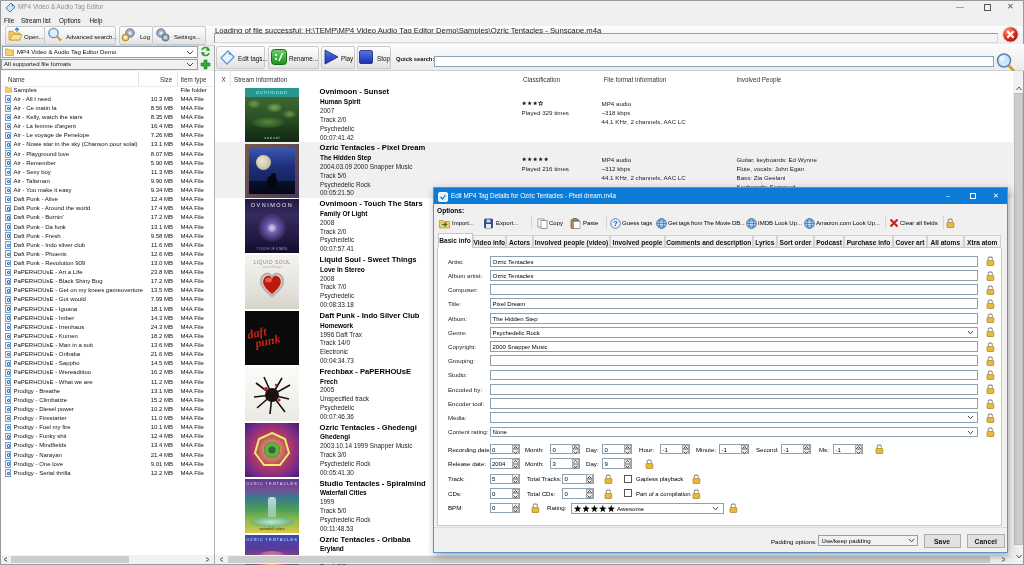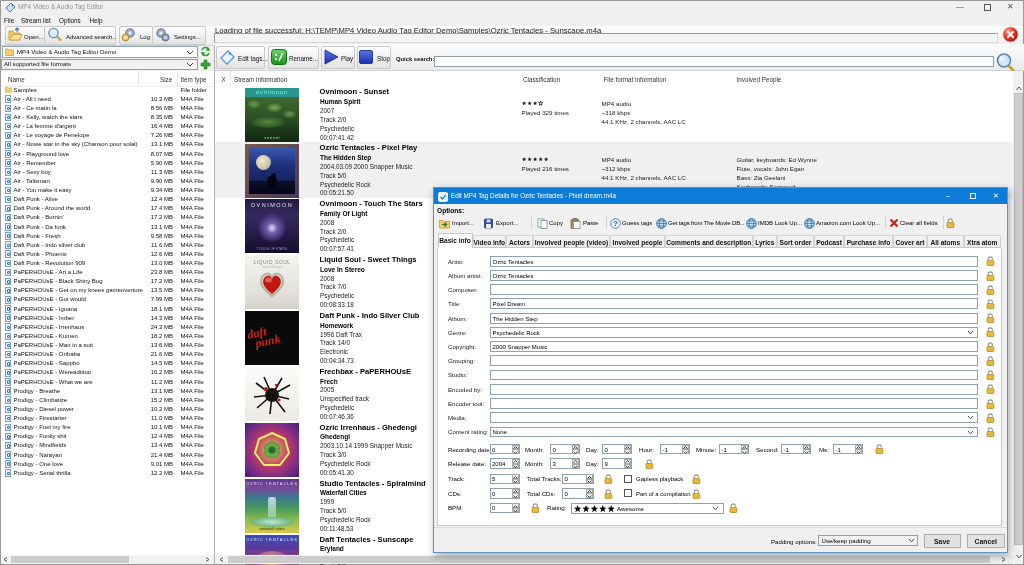--- a/index.html
+++ b/index.html
@@ -443,21 +443,21 @@
 <div class="t" style="left:601.5px;top:109.8px;font-size:6.2px;line-height:1;color:#222;font-weight:normal;">~318 kbps</div>
 <div class="t" style="left:601.5px;top:118.8px;font-size:6.2px;line-height:1;color:#222;font-weight:normal;">44.1 KHz, 2 channels, AAC LC</div>
 <div class="ab" style="left:245px;top:143.53px;width:54px;height:54px;overflow:hidden;">
     <div style="position:absolute;inset:0;background:linear-gradient(135deg,#7a5a4a,#4a3a5a)"></div>
     <div style="position:absolute;left:4px;top:4px;right:4px;bottom:4px;background:linear-gradient(#3a57b0 0%,#1d2f7a 40%,#17255e 70%,#0e1840 100%)"></div>
     <div style="position:absolute;left:11px;top:11px;width:15px;height:15px;border-radius:50%;background:radial-gradient(circle at 40% 40%,#efe9d6,#cdc2a6 60%,#989076)"></div>
     <div style="position:absolute;left:4px;bottom:4px;width:46px;height:13px;background:linear-gradient(#0a0f28,#05081a)"></div>
     <div style="position:absolute;left:22px;bottom:10px;width:10px;height:12px;background:#05060f;border-radius:40% 40% 20% 20%"></div>
     <div style="position:absolute;left:26px;bottom:20px;width:5px;height:5px;background:#05060f;border-radius:50%"></div>
   </div>
-<div class="t" style="left:319.5px;top:144.23px;font-size:7.6px;line-height:1;color:#000;font-weight:bold;">Ozric Tentacles  -  Pixel Play</div>
+<div class="t" style="left:319.5px;top:144.23px;font-size:7.6px;line-height:1;color:#000;font-weight:bold;">Ozric Tentacles  -  Pixel Dream</div>
 <div class="t" style="left:320px;top:154.82999999999998px;font-size:6.5px;line-height:1;color:#000;font-weight:bold;">The Hidden Step</div>
 <div class="t" style="left:320px;top:163.73px;font-size:6.4px;line-height:1;color:#222;font-weight:normal;">2004.03.09 2000 Snapper Music</div>
 <div class="t" style="left:320px;top:172.63px;font-size:6.4px;line-height:1;color:#222;font-weight:normal;">Track 5/0</div>
 <div class="t" style="left:320px;top:181.52999999999997px;font-size:6.4px;line-height:1;color:#222;font-weight:normal;">Psychedelic Rock</div>
 <div class="t" style="left:320px;top:190.43px;font-size:6.4px;line-height:1;color:#222;font-weight:normal;">00:05:21.50</div>
 <svg class="ab" style="left:521.5px;top:156.82999999999998px;z-index:0" width="29.5" height="6.3" viewBox="0 0 29.5 6.3">
     <path transform="translate(0.0,0)" d="M2.15 0 L2.709 1.5479999999999998 L4.3 1.634 L3.0959999999999996 2.666 L3.483 4.3 L2.15 3.354 L0.817 4.3 L1.204 2.666 L0 1.634 L1.591 1.5479999999999998 Z" fill="#1a1a1a" stroke="#1a1a1a" stroke-width="0"></path>
     <path transform="translate(5.5,0)" d="M2.15 0 L2.709 1.5479999999999998 L4.3 1.634 L3.0959999999999996 2.666 L3.483 4.3 L2.15 3.354 L0.817 4.3 L1.204 2.666 L0 1.634 L1.591 1.5479999999999998 Z" fill="#1a1a1a" stroke="#1a1a1a" stroke-width="0"></path>
     <path transform="translate(11.0,0)" d="M2.15 0 L2.709 1.5479999999999998 L4.3 1.634 L3.0959999999999996 2.666 L3.483 4.3 L2.15 3.354 L0.817 4.3 L1.204 2.666 L0 1.634 L1.591 1.5479999999999998 Z" fill="#1a1a1a" stroke="#1a1a1a" stroke-width="0"></path>
     <path transform="translate(16.5,0)" d="M2.15 0 L2.709 1.5479999999999998 L4.3 1.634 L3.0959999999999996 2.666 L3.483 4.3 L2.15 3.354 L0.817 4.3 L1.204 2.666 L0 1.634 L1.591 1.5479999999999998 Z" fill="#1a1a1a" stroke="#1a1a1a" stroke-width="0"></path>
@@ -528,21 +528,21 @@
 <div class="t" style="left:320px;top:414.15px;font-size:6.4px;line-height:1;color:#222;font-weight:normal;">00:07:46.36</div>
 <div class="ab" style="left:245px;top:423.18px;width:54px;height:54px;overflow:hidden;">
     <div style="position:absolute;inset:0;background:radial-gradient(circle at 50% 50%,#e8d44a 0%,#b8386a 45%,#6a2a8a 80%,#4a1a5e 100%)"></div>
     <svg style="position:absolute;left:8px;top:8px" width="38" height="38" viewBox="0 0 38 38">
       <polygon points="19,2 32,8 36,22 27,34 11,34 2,22 6,8" fill="none" stroke="#e8f06a" stroke-width="2"></polygon>
       <circle cx="19" cy="19" r="8" fill="radial-gradient"></circle>
       <circle cx="19" cy="19" r="8" fill="#7ac858" opacity="0.85"></circle>
       <circle cx="19" cy="19" r="3.5" fill="#2a6a2a"></circle>
     </svg>
   </div>
-<div class="t" style="left:319.5px;top:423.88px;font-size:7.6px;line-height:1;color:#000;font-weight:bold;">Ozric Irrenhaus  -  Ghedengi</div>
+<div class="t" style="left:319.5px;top:423.88px;font-size:7.6px;line-height:1;color:#000;font-weight:bold;">Ozric Tentacles  -  Ghedengi</div>
 <div class="t" style="left:320px;top:434.48px;font-size:6.5px;line-height:1;color:#000;font-weight:bold;">Ghedengi</div>
 <div class="t" style="left:320px;top:443.38px;font-size:6.4px;line-height:1;color:#222;font-weight:normal;">2003.10.14 1999 Snapper Music</div>
 <div class="t" style="left:320px;top:452.28px;font-size:6.4px;line-height:1;color:#222;font-weight:normal;">Track 3/0</div>
 <div class="t" style="left:320px;top:461.18px;font-size:6.4px;line-height:1;color:#222;font-weight:normal;">Psychedelic Rock</div>
 <div class="t" style="left:320px;top:470.08px;font-size:6.4px;line-height:1;color:#222;font-weight:normal;">00:05:41.30</div>
 <div class="ab" style="left:245px;top:479.11px;width:54px;height:54px;overflow:hidden;">
     <div style="position:absolute;inset:0;background:linear-gradient(#5a3a8a 0%,#7a4a9a 18%,#3a7a8a 35%,#4a9a5a 55%,#8aba4a 75%,#d8c84a 100%)"></div>
     <div style="position:absolute;left:0;top:2px;width:54px;font-size:4px;color:#e8d8f8;text-align:center;letter-spacing:1px">OZRIC TENTACLES</div>
     <div style="position:absolute;left:23px;top:18px;width:8px;height:24px;background:linear-gradient(rgba(240,250,255,0.75),rgba(180,230,240,0.4));border-radius:3px"></div>
     <div style="position:absolute;left:6px;top:38px;width:42px;height:10px;background:radial-gradient(#bfe8d0,#4a9a5a);border-radius:50%"></div>
@@ -552,21 +552,21 @@
 <div class="t" style="left:320px;top:490.41px;font-size:6.5px;line-height:1;color:#000;font-weight:bold;">Waterfall Cities</div>
 <div class="t" style="left:320px;top:499.31px;font-size:6.4px;line-height:1;color:#222;font-weight:normal;">1999</div>
 <div class="t" style="left:320px;top:508.21px;font-size:6.4px;line-height:1;color:#222;font-weight:normal;">Track 5/0</div>
 <div class="t" style="left:320px;top:517.11px;font-size:6.4px;line-height:1;color:#222;font-weight:normal;">Psychedelic Rock</div>
 <div class="t" style="left:320px;top:526.01px;font-size:6.4px;line-height:1;color:#222;font-weight:normal;">00:11:48.53</div>
 <div class="ab" style="left:245px;top:535.04px;width:54px;height:54px;overflow:hidden;">
     <div style="position:absolute;inset:0;background:linear-gradient(#3a4ab8 0%,#5a3a9a 25%,#8a4a7a 45%,#4a8a6a 70%,#2a6a4a 100%)"></div>
     <div style="position:absolute;left:0;top:2px;width:54px;font-size:4px;color:#d8e8f8;text-align:center;letter-spacing:1px">OZRIC TENTACLES</div>
     <div style="position:absolute;left:8px;top:16px;width:38px;height:20px;background:radial-gradient(circle at 50% 60%,#e8c85a,#a85a9a 60%,rgba(90,58,154,0) 85%);border-radius:50%"></div>
   </div>
-<div class="t" style="left:319.5px;top:535.74px;font-size:7.6px;line-height:1;color:#000;font-weight:bold;">Daft Tentacles  -  Sunscape</div>
+<div class="t" style="left:319.5px;top:535.74px;font-size:7.6px;line-height:1;color:#000;font-weight:bold;">Ozric Tentacles  -  Oribaba</div>
 <div class="t" style="left:320px;top:546.34px;font-size:6.5px;line-height:1;color:#000;font-weight:bold;">Eryland</div>
 <div class="t" style="left:320px;top:555.24px;font-size:6.4px;line-height:1;color:#222;font-weight:normal;">1990</div>
 <div class="t" style="left:320px;top:564.14px;font-size:6.4px;line-height:1;color:#222;font-weight:normal;">Track 2/0</div>
 
 <div class="ab" style="left:215.5px;top:555px;width:797px;height:8.5px;background:#f1f1f1;"></div>
 <svg class="ab" style="left:219px;top:557px" width="5" height="5" viewBox="0 0 5 5">
     <path d="M4 0.5 L1 2.5 L4 4.5" stroke="#555" stroke-width="1" fill="none"></path>
   </svg>
 <svg class="ab" style="left:1001px;top:557px" width="5" height="5" viewBox="0 0 5 5">
     <path d="M1 0.5 L4 2.5 L1 4.5" stroke="#555" stroke-width="1" fill="none"></path>

